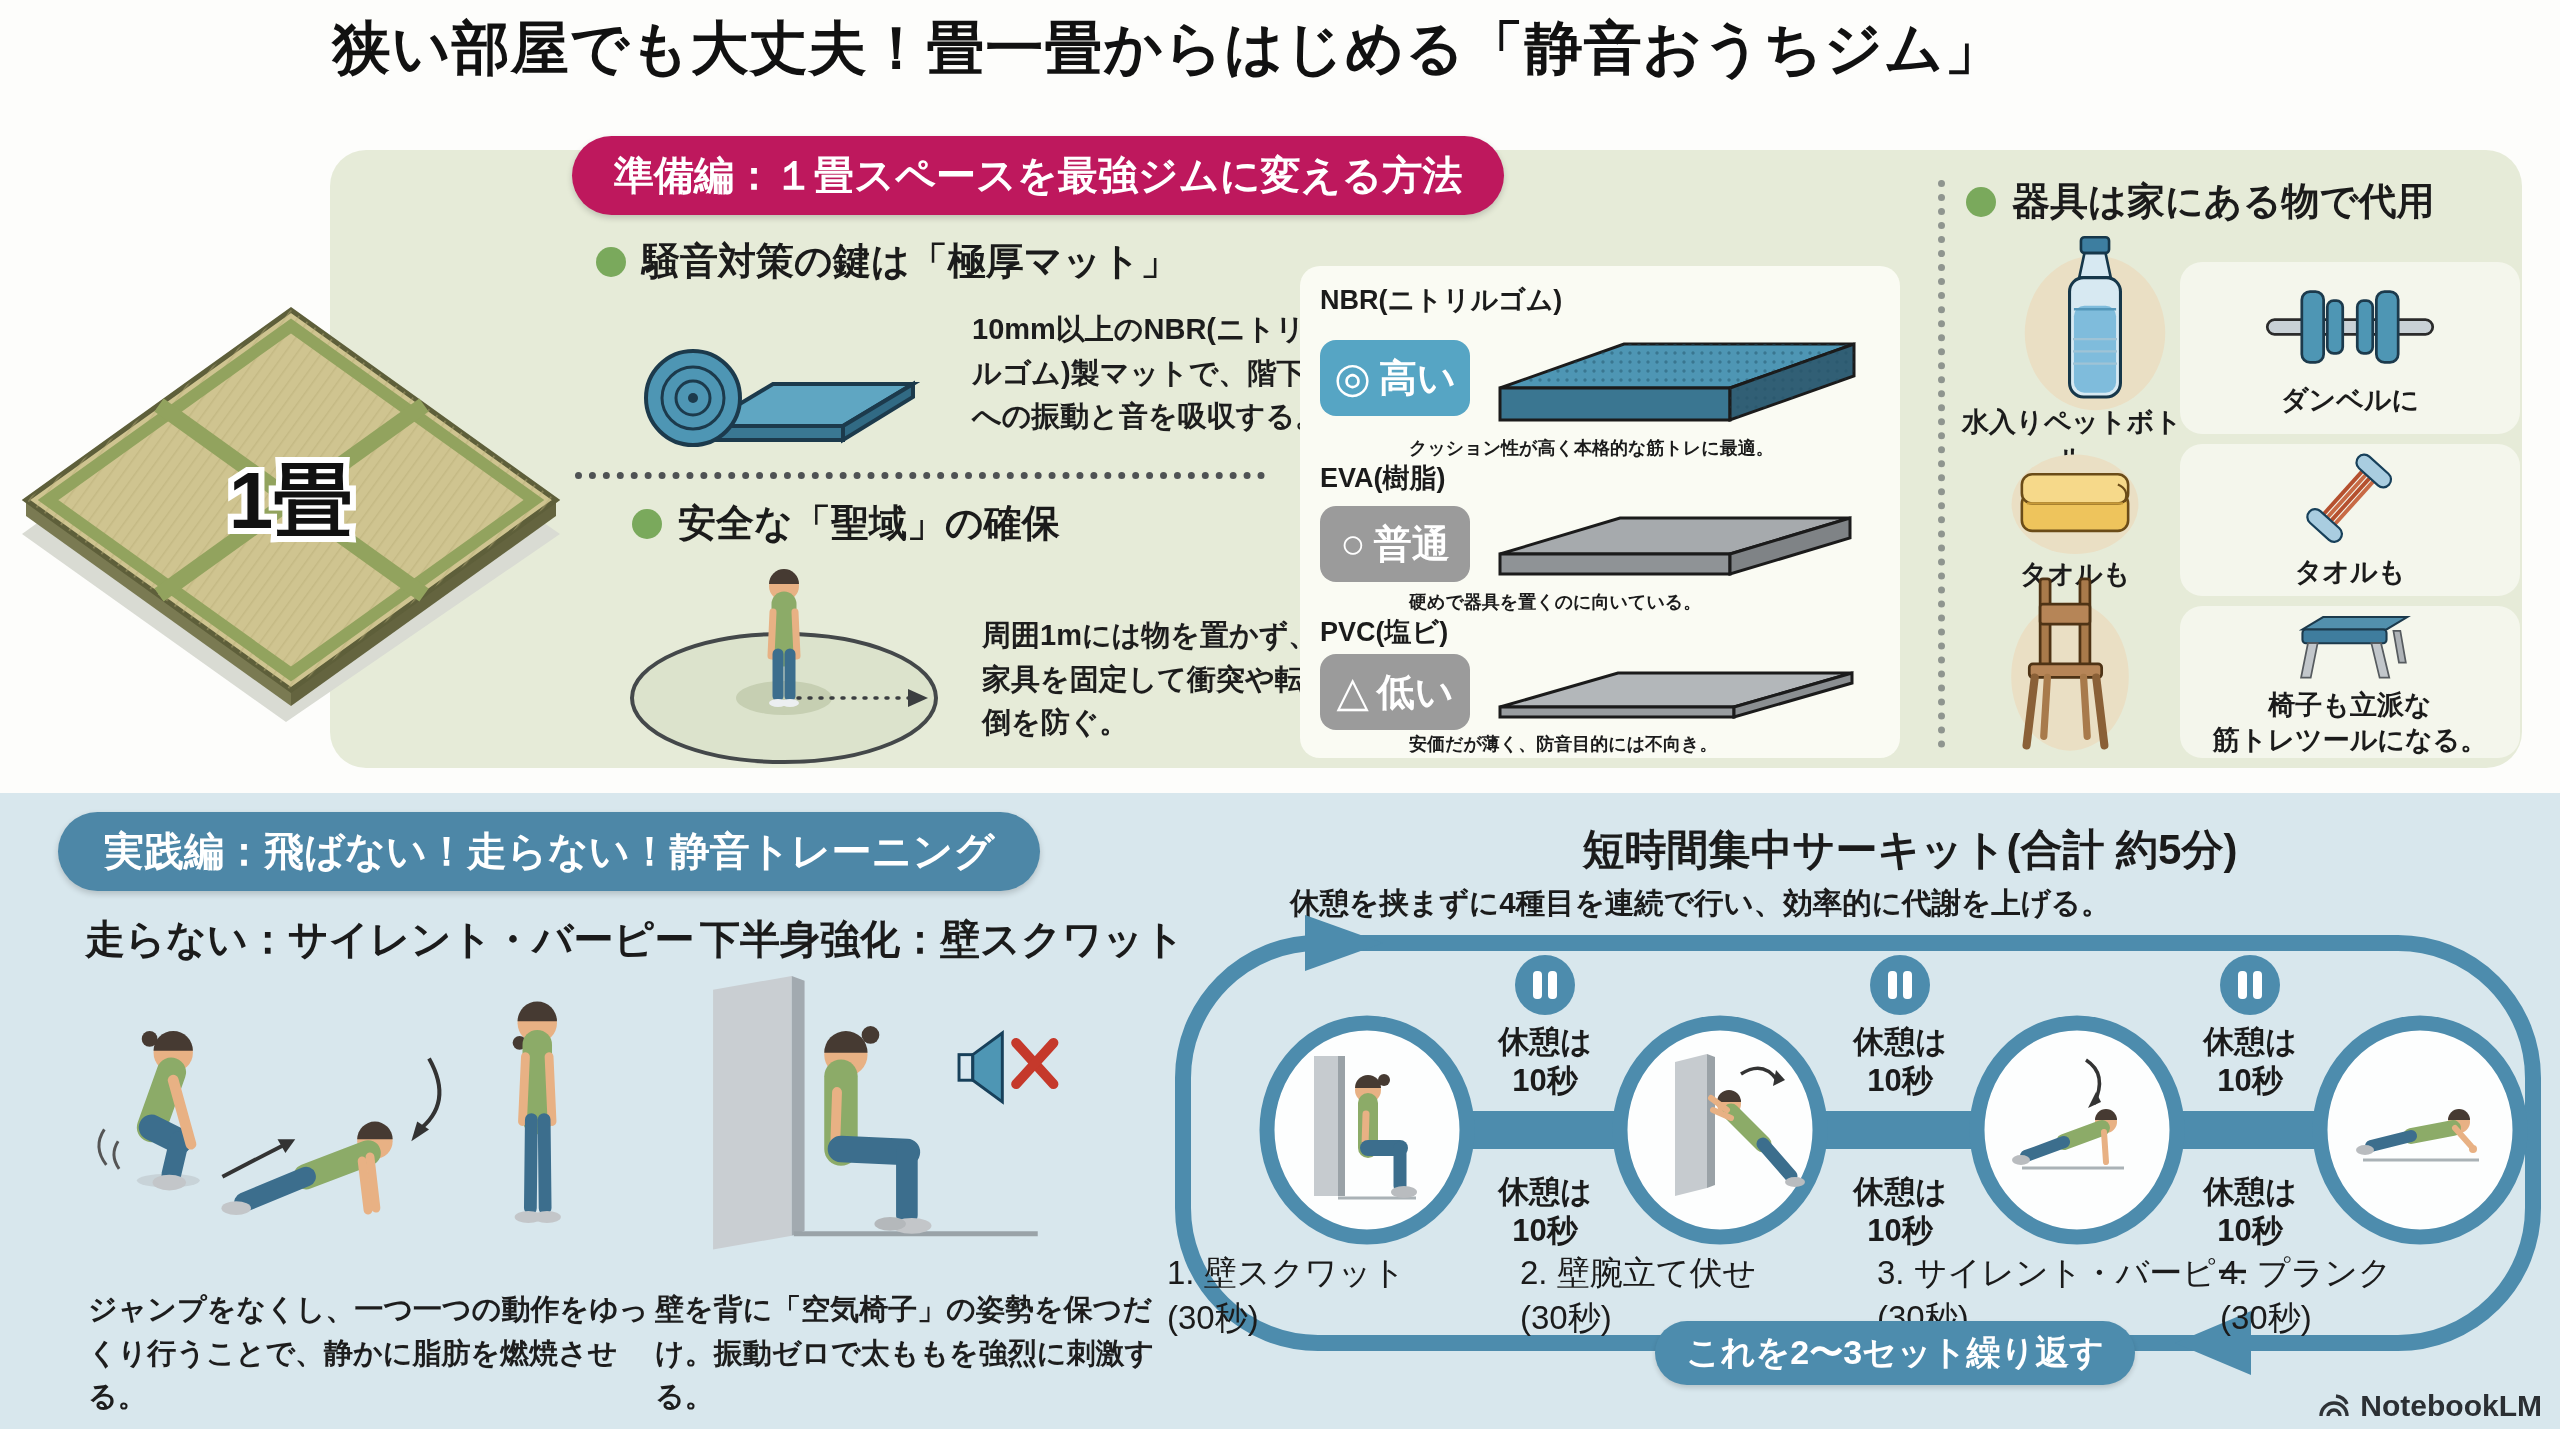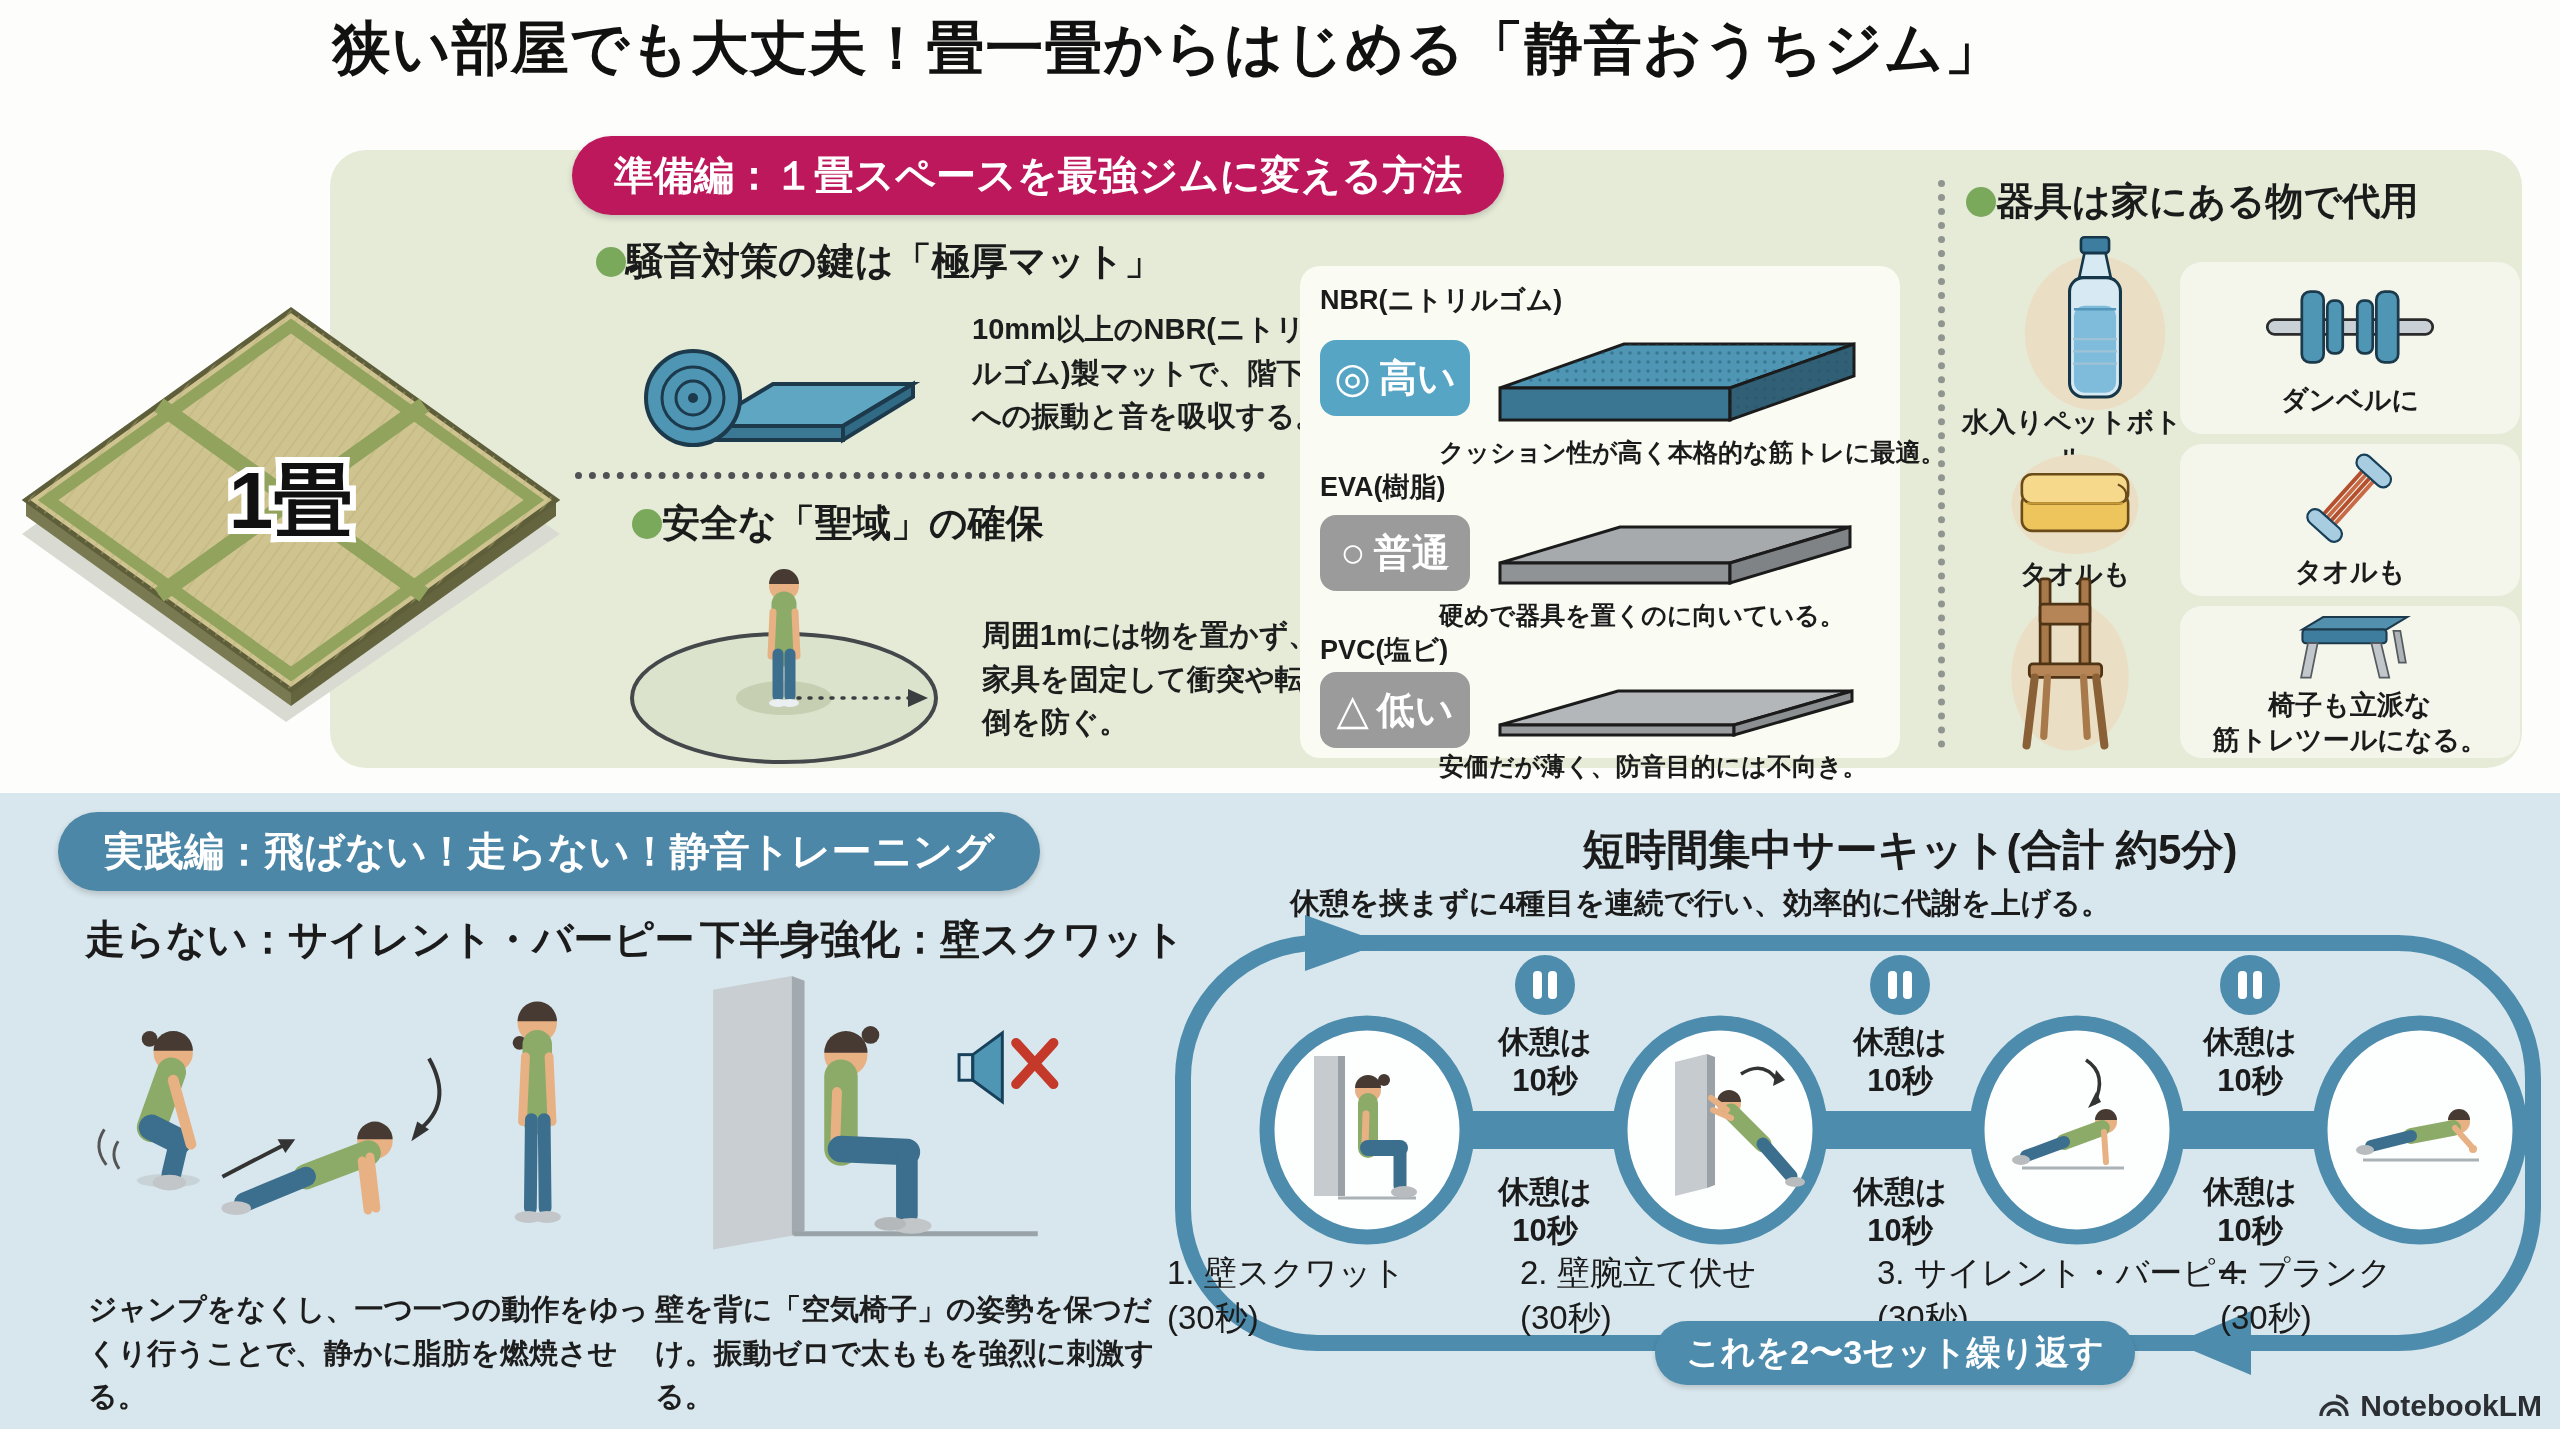--- a/index.html
+++ b/index.html
@@ -4,35 +4,35 @@
 <style>
   *{box-sizing:border-box;margin:0;padding:0}
   body{margin:0;background:#ffffff;font-family:"Liberation Sans","DejaVu Sans",sans-serif;color:#1b1b1b}
   .canvas{position:relative;width:2560px;height:1429px;background:#fdfdfb;overflow:hidden}
   .abs{position:absolute}
   .title{top:10px;left:0;width:2336px;text-align:center;font-size:58px;font-weight:900;letter-spacing:1px;color:#111}
   
   .prep-panel{left:330px;top:150px;width:2192px;height:618px;background:#e6ebd8;border-radius:36px}
   .pill{display:inline-block;border-radius:999px;color:#fff;font-weight:900;white-space:nowrap}
   .prep-pill{left:572px;top:136px;background:#be185d;font-size:40px;padding:12px 42px;box-shadow:0 3px 6px rgba(0,0,0,.18)}
-  .bullet-heading{display:flex;align-items:center;font-size:38px;font-weight:900;white-space:nowrap}
+  .bullet-heading{display:flex;align-items:center;gap:16px;font-size:38px;font-weight:900;white-space:nowrap}
   .bullet-dot{width:30px;height:30px;border-radius:50%;background:#7aa95c;flex:0 0 auto}
   .body-text{font-size:29px;font-weight:700;line-height:1.5;color:#1d1d1d}
   .dot-sep-h{border-top:7px dotted #4f5254;height:0}
   .dot-sep-v{border-left:7px dotted #8f958f;width:0}
   
   .cmp-title{left:1306px;top:218px;font-size:30px;font-weight:900;white-space:nowrap}
   .cmp-box{left:1300px;top:266px;width:600px;height:492px;background:#fafbf3;border-radius:20px;padding:16px 18px 10px 20px;display:flex;flex-direction:column;justify-content:space-between}
   .mat-row{display:flex;flex-direction:column}
   .mat-material{font-size:27px;font-weight:900}
   .mat-flex{display:flex;align-items:center;gap:12px;margin-top:4px}
   .badge{width:150px;height:76px;border-radius:16px;color:#fff;display:flex;align-items:center;justify-content:center;gap:8px;flex:0 0 auto}
   .badge-mark{font-size:42px;font-weight:700;line-height:1}
   .badge-level{font-size:38px;font-weight:900;line-height:1}
-  .mat-caption{font-size:25px;font-weight:700;margin-left:119px;white-space:nowrap;margin-top:2px}
+  .mat-caption{font-size:18px;font-weight:700;margin-left:89px;white-space:nowrap;margin-top:2px}
   
   .sub-heading{left:1966px;top:176px}
   .tile{background:#f4f6ec;border-radius:22px;display:flex;flex-direction:column;align-items:center;justify-content:center;gap:6px}
   .tile-label{font-size:27px;font-weight:900;text-align:center;line-height:1.3}
   .item-label{font-size:27px;font-weight:900;text-align:center}
   
   .practice-bg{left:0;top:793px;width:2560px;height:636px;background:#d8e7ed}
   .practice-pill{left:58px;top:812px;background:#4d87a7;font-size:40px;padding:12px 46px;box-shadow:0 3px 6px rgba(0,0,0,.18)}
   .ex-heading{font-size:40px;font-weight:900;white-space:nowrap}
   .circuit-title{left:1290px;top:822px;width:1240px;text-align:center;font-size:42px;font-weight:900}

